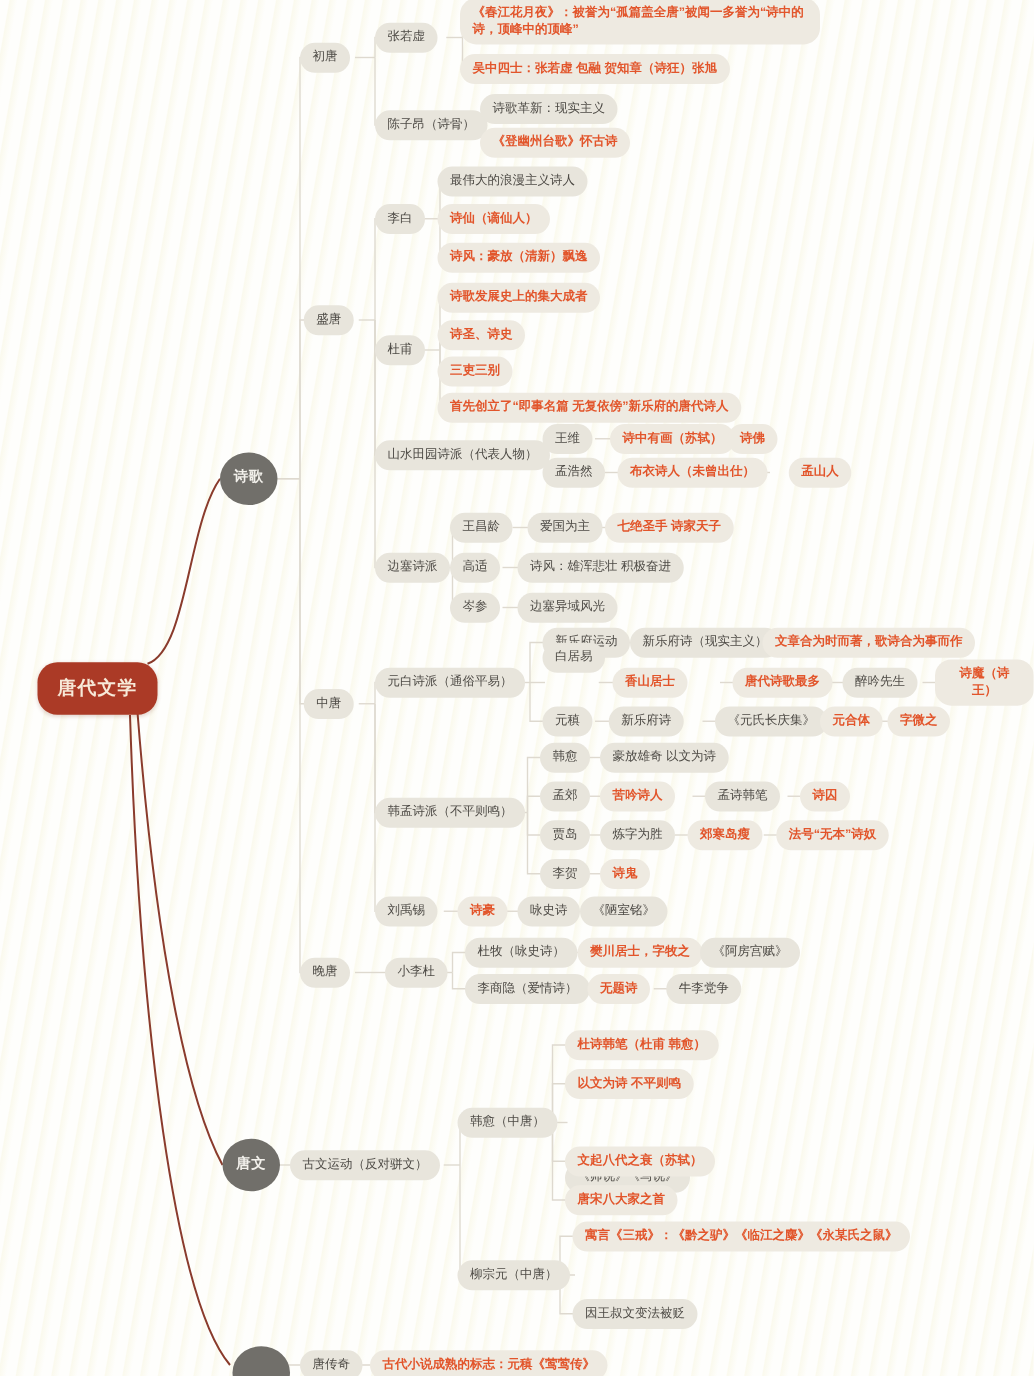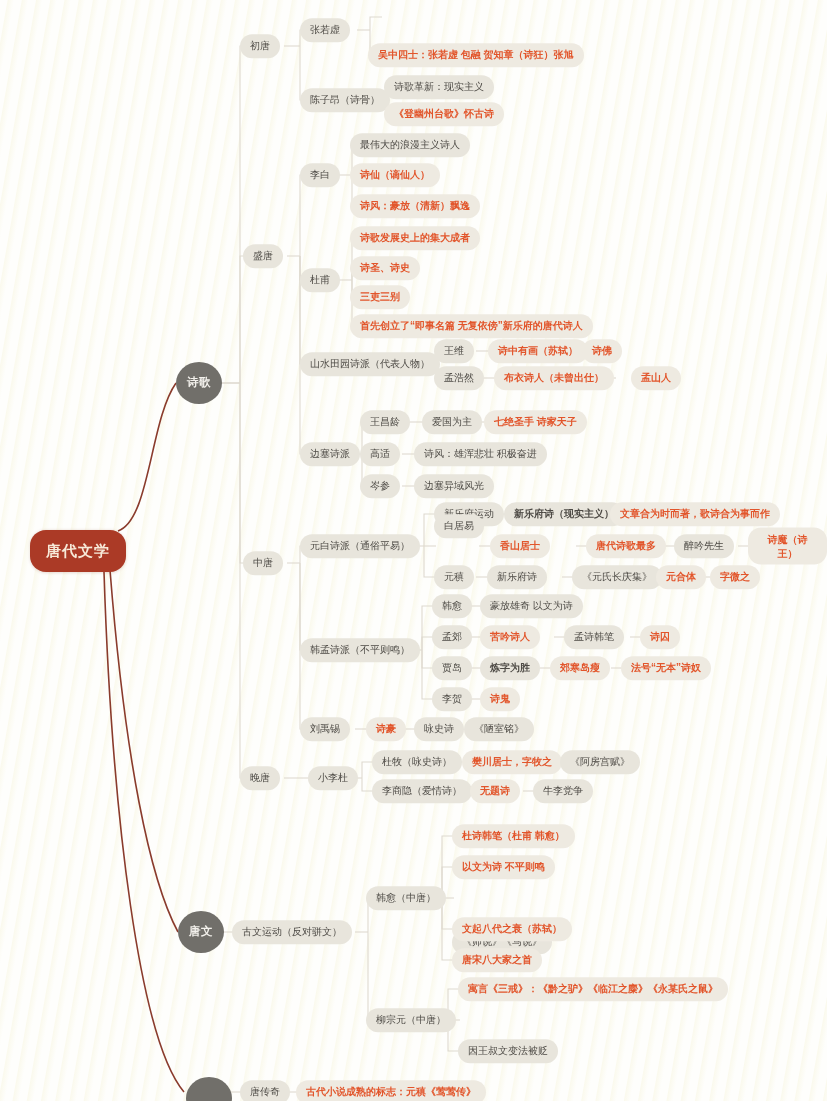--- a/index.html
+++ b/index.html
@@ -221,20 +221,21 @@
   <div class="node n-l1" style="left:176px; top:383px;">诗歌</div>
   <div class="node n-l1" style="left:178px; top:932px;">唐文</div>
   <div class="node n-l1" style="left:186px; top:1098px;"></div>
 
   <div class="node n-pill" style="left:240px; top:46px;">初唐</div>
   <div class="node n-pill" style="left:243px; top:256px;">盛唐</div>
   <div class="node n-pill" style="left:243px; top:563px;">中唐</div>
   <div class="node n-pill" style="left:240px; top:778px;">晚唐</div>
 
   <div class="node n-pill" style="left:300px; top:30px;">张若虚</div>
+  <div class="node n-hot n-wrap" style="left:368px; top:17px; width:288px; text-align:left;">《春江花月夜》：被誉为“孤篇盖全唐”被闻一多誉为“诗中的诗，顶峰中的顶峰”</div>
   <div class="node n-hot" style="left:368px; top:55px;">吴中四士：张若虚 包融 贺知章（诗狂）张旭</div>
 
   <div class="node n-pill" style="left:300px; top:100px;">陈子昂（诗骨）</div>
   <div class="node n-pill" style="left:384px; top:87px;">诗歌革新：现实主义</div>
   <div class="node n-hot" style="left:384px; top:114px;">《登幽州台歌》怀古诗</div>
 
   <div class="node n-pill" style="left:300px; top:175px;">李白</div>
   <div class="node n-pill" style="left:350px; top:145px;">最伟大的浪漫主义诗人</div>
   <div class="node n-hot" style="left:350px; top:175px;">诗仙（谪仙人）</div>
   <div class="node n-hot" style="left:350px; top:206px;">诗风：豪放（清新）飘逸</div>
@@ -257,42 +258,42 @@
   <div class="node n-pill" style="left:360px; top:422px;">王昌龄</div>
   <div class="node n-pill" style="left:422px; top:422px;">爱国为主</div>
   <div class="node n-hot" style="left:484px; top:422px;">七绝圣手 诗家天子</div>
   <div class="node n-pill" style="left:360px; top:454px;">高适</div>
   <div class="node n-pill" style="left:414px; top:454px;">诗风：雄浑悲壮 积极奋进</div>
   <div class="node n-pill" style="left:360px; top:486px;">岑参</div>
   <div class="node n-pill" style="left:414px; top:486px;">边塞异域风光</div>
 
   <div class="node n-pill" style="left:300px; top:546px;">元白诗派（通俗平易）</div>
   <div class="node n-pill" style="left:434px; top:514px;">新乐府运动</div>
-  <div class="node n-pill" style="left:504px; top:514px;font-weight:bold;">新乐府诗（现实主义）</div>
+  <div class="node n-pill" style="left:504px; top:514px;">新乐府诗（现实主义）</div>
   <div class="node n-hot" style="left:610px; top:514px;">文章合为时而著，歌诗合为事而作</div>
   <div class="node n-pill" style="left:434px; top:526px;">白居易</div>
   <div class="node n-hot" style="left:490px; top:546px;">香山居士</div>
   <div class="node n-hot" style="left:586px; top:546px;">唐代诗歌最多</div>
   <div class="node n-pill" style="left:674px; top:546px;">醉吟先生</div>
   <div class="node n-hot" style="left:748px; top:546px;">诗魔（诗王）</div>
   <div class="node n-pill" style="left:434px; top:577px;">元稹</div>
   <div class="node n-pill" style="left:487px; top:577px;">新乐府诗</div>
   <div class="node n-pill" style="left:572px; top:577px;">《元氏长庆集》</div>
   <div class="node n-hot" style="left:656px; top:577px;">元合体</div>
   <div class="node n-hot" style="left:710px; top:577px;">字微之</div>
 
   <div class="node n-pill" style="left:300px; top:650px;">韩孟诗派（不平则鸣）</div>
   <div class="node n-pill" style="left:432px; top:606px;">韩愈</div>
   <div class="node n-pill" style="left:480px; top:606px;">豪放雄奇 以文为诗</div>
   <div class="node n-pill" style="left:432px; top:637px;">孟郊</div>
   <div class="node n-hot" style="left:480px; top:637px;">苦吟诗人</div>
   <div class="node n-pill" style="left:564px; top:637px;">孟诗韩笔</div>
   <div class="node n-hot" style="left:640px; top:637px;">诗囚</div>
   <div class="node n-pill" style="left:432px; top:668px;">贾岛</div>
-  <div class="node n-pill" style="left:480px; top:668px;font-weight:bold;">炼字为胜</div>
+  <div class="node n-pill" style="left:480px; top:668px;">炼字为胜</div>
   <div class="node n-hot" style="left:550px; top:668px;">郊寒岛瘦</div>
   <div class="node n-hot" style="left:621px; top:668px;">法号“无本”诗奴</div>
   <div class="node n-pill" style="left:432px; top:699px;">李贺</div>
   <div class="node n-hot" style="left:480px; top:699px;">诗鬼</div>
 
   <div class="node n-pill" style="left:300px; top:729px;">刘禹锡</div>
   <div class="node n-hot" style="left:366px; top:729px;">诗豪</div>
   <div class="node n-pill" style="left:414px; top:729px;">咏史诗</div>
   <div class="node n-pill" style="left:464px; top:729px;text-align:right;">《陋室铭》</div>
 

